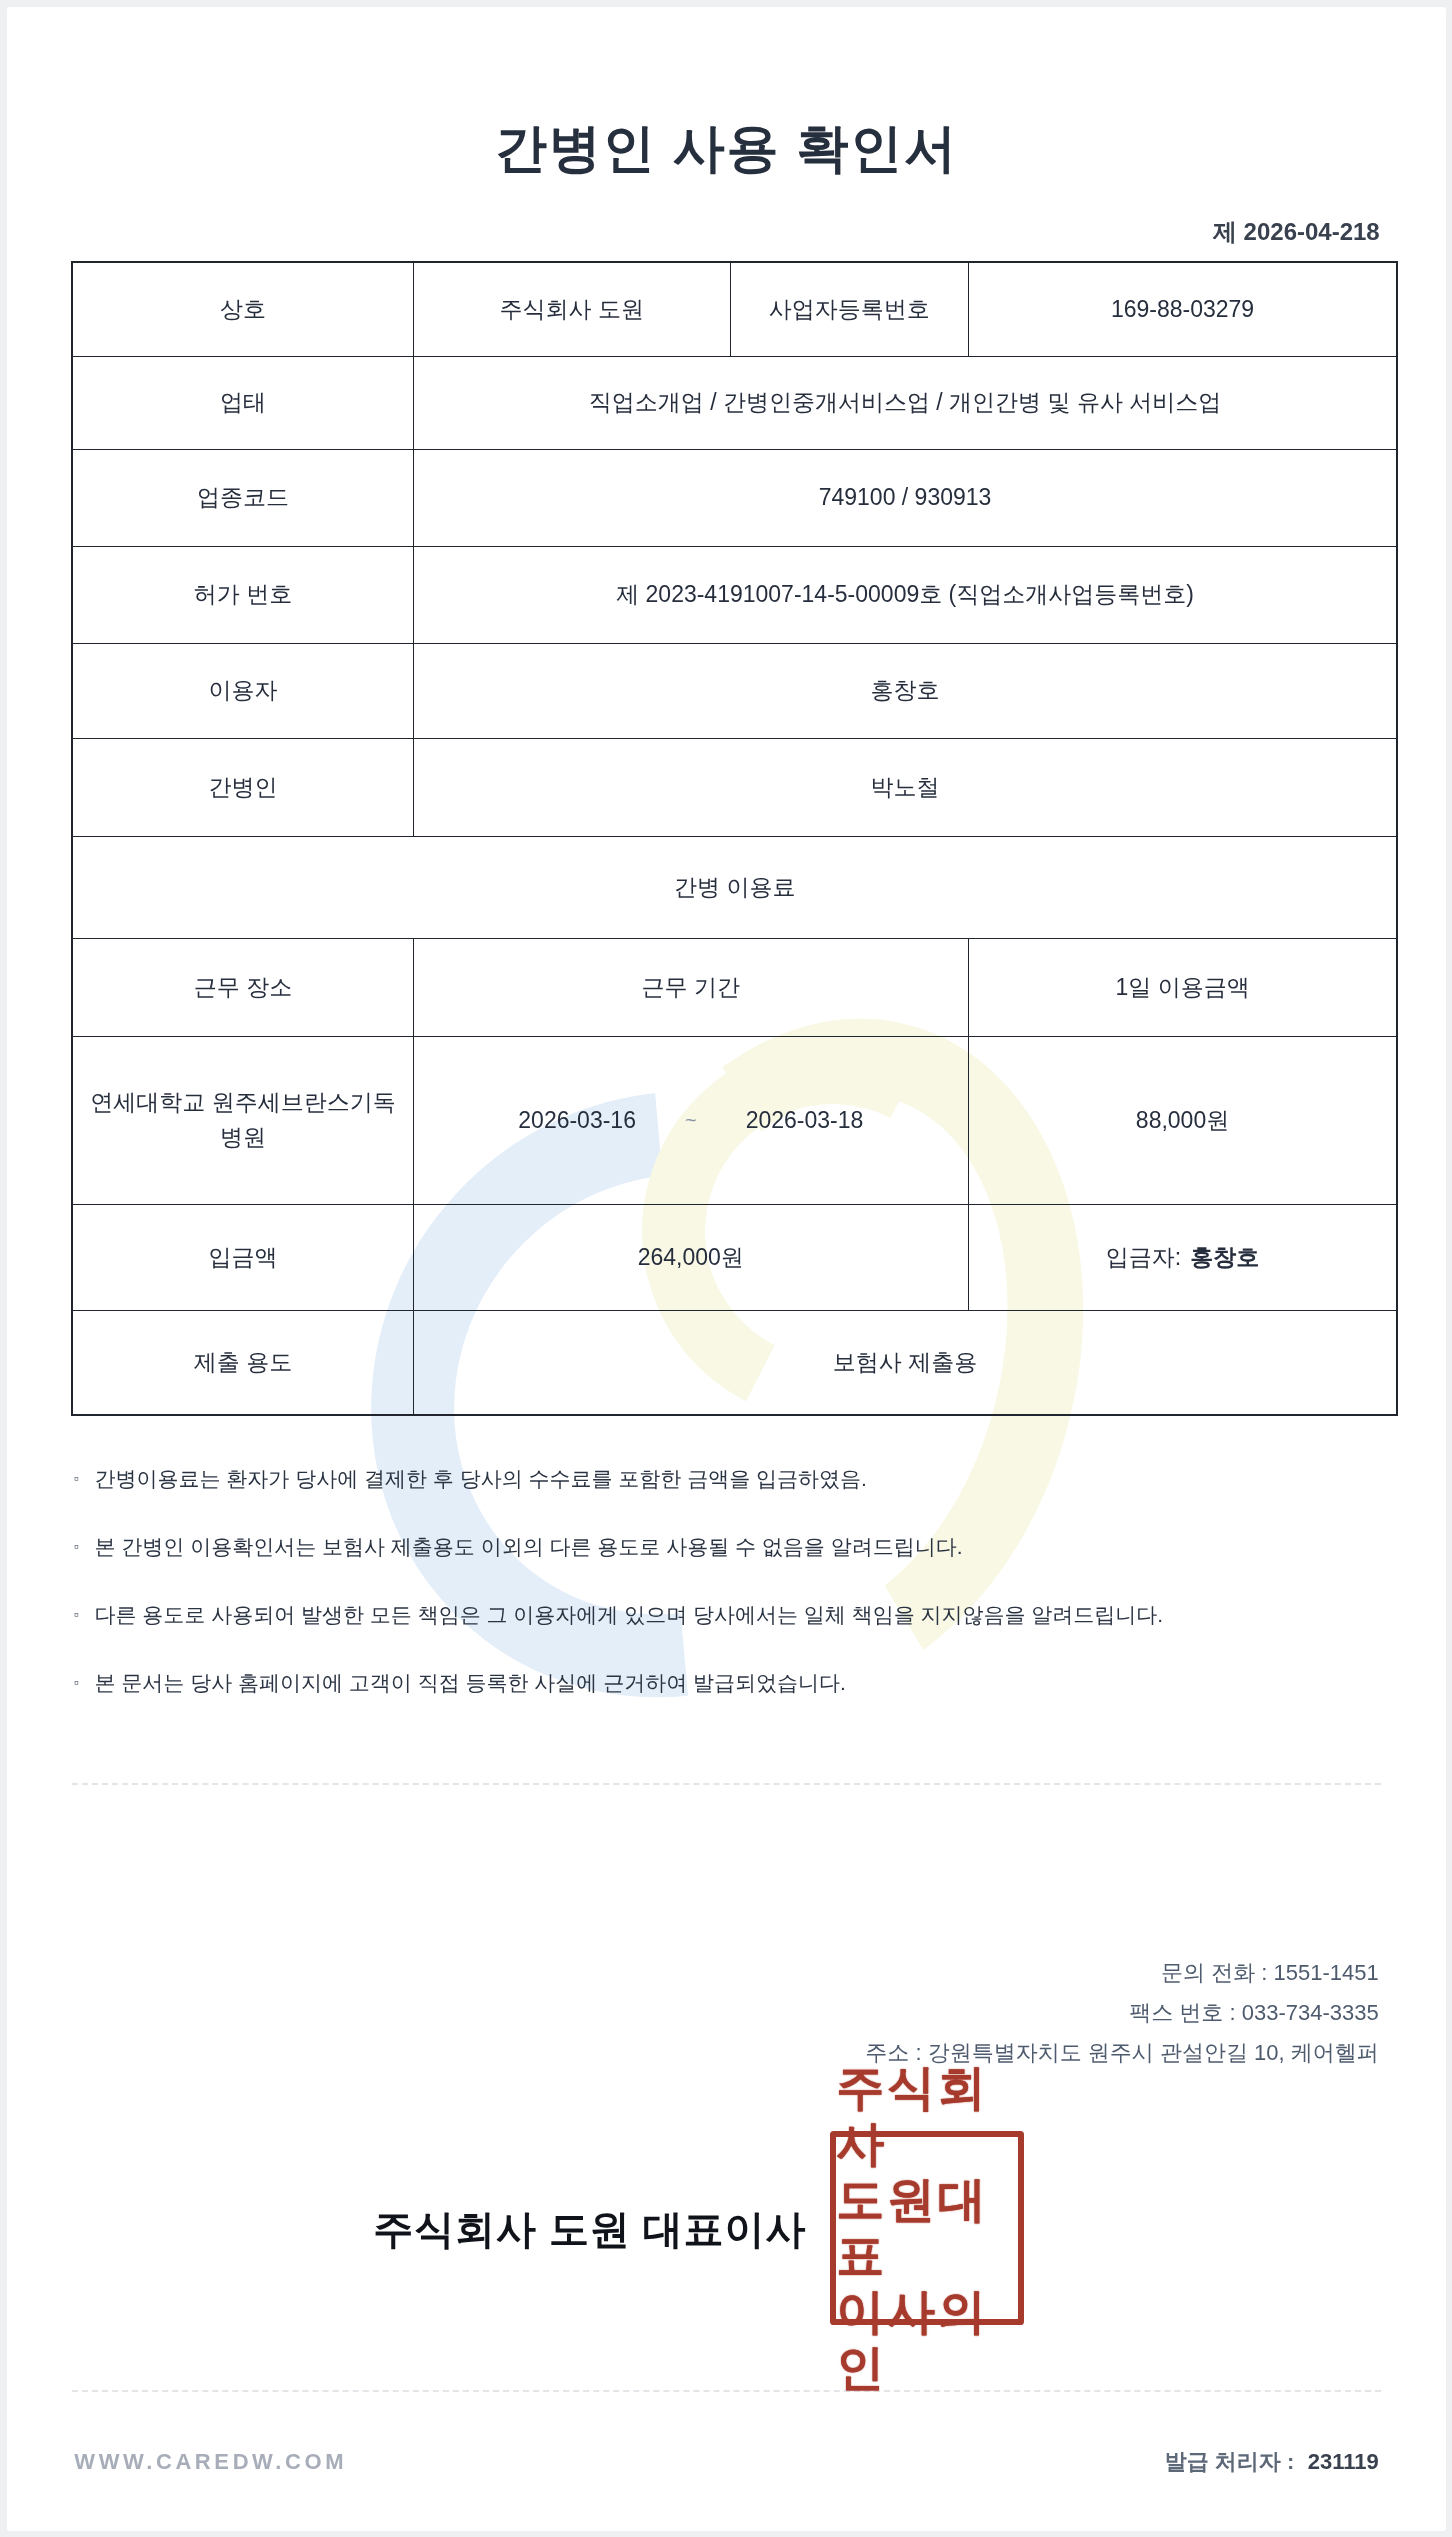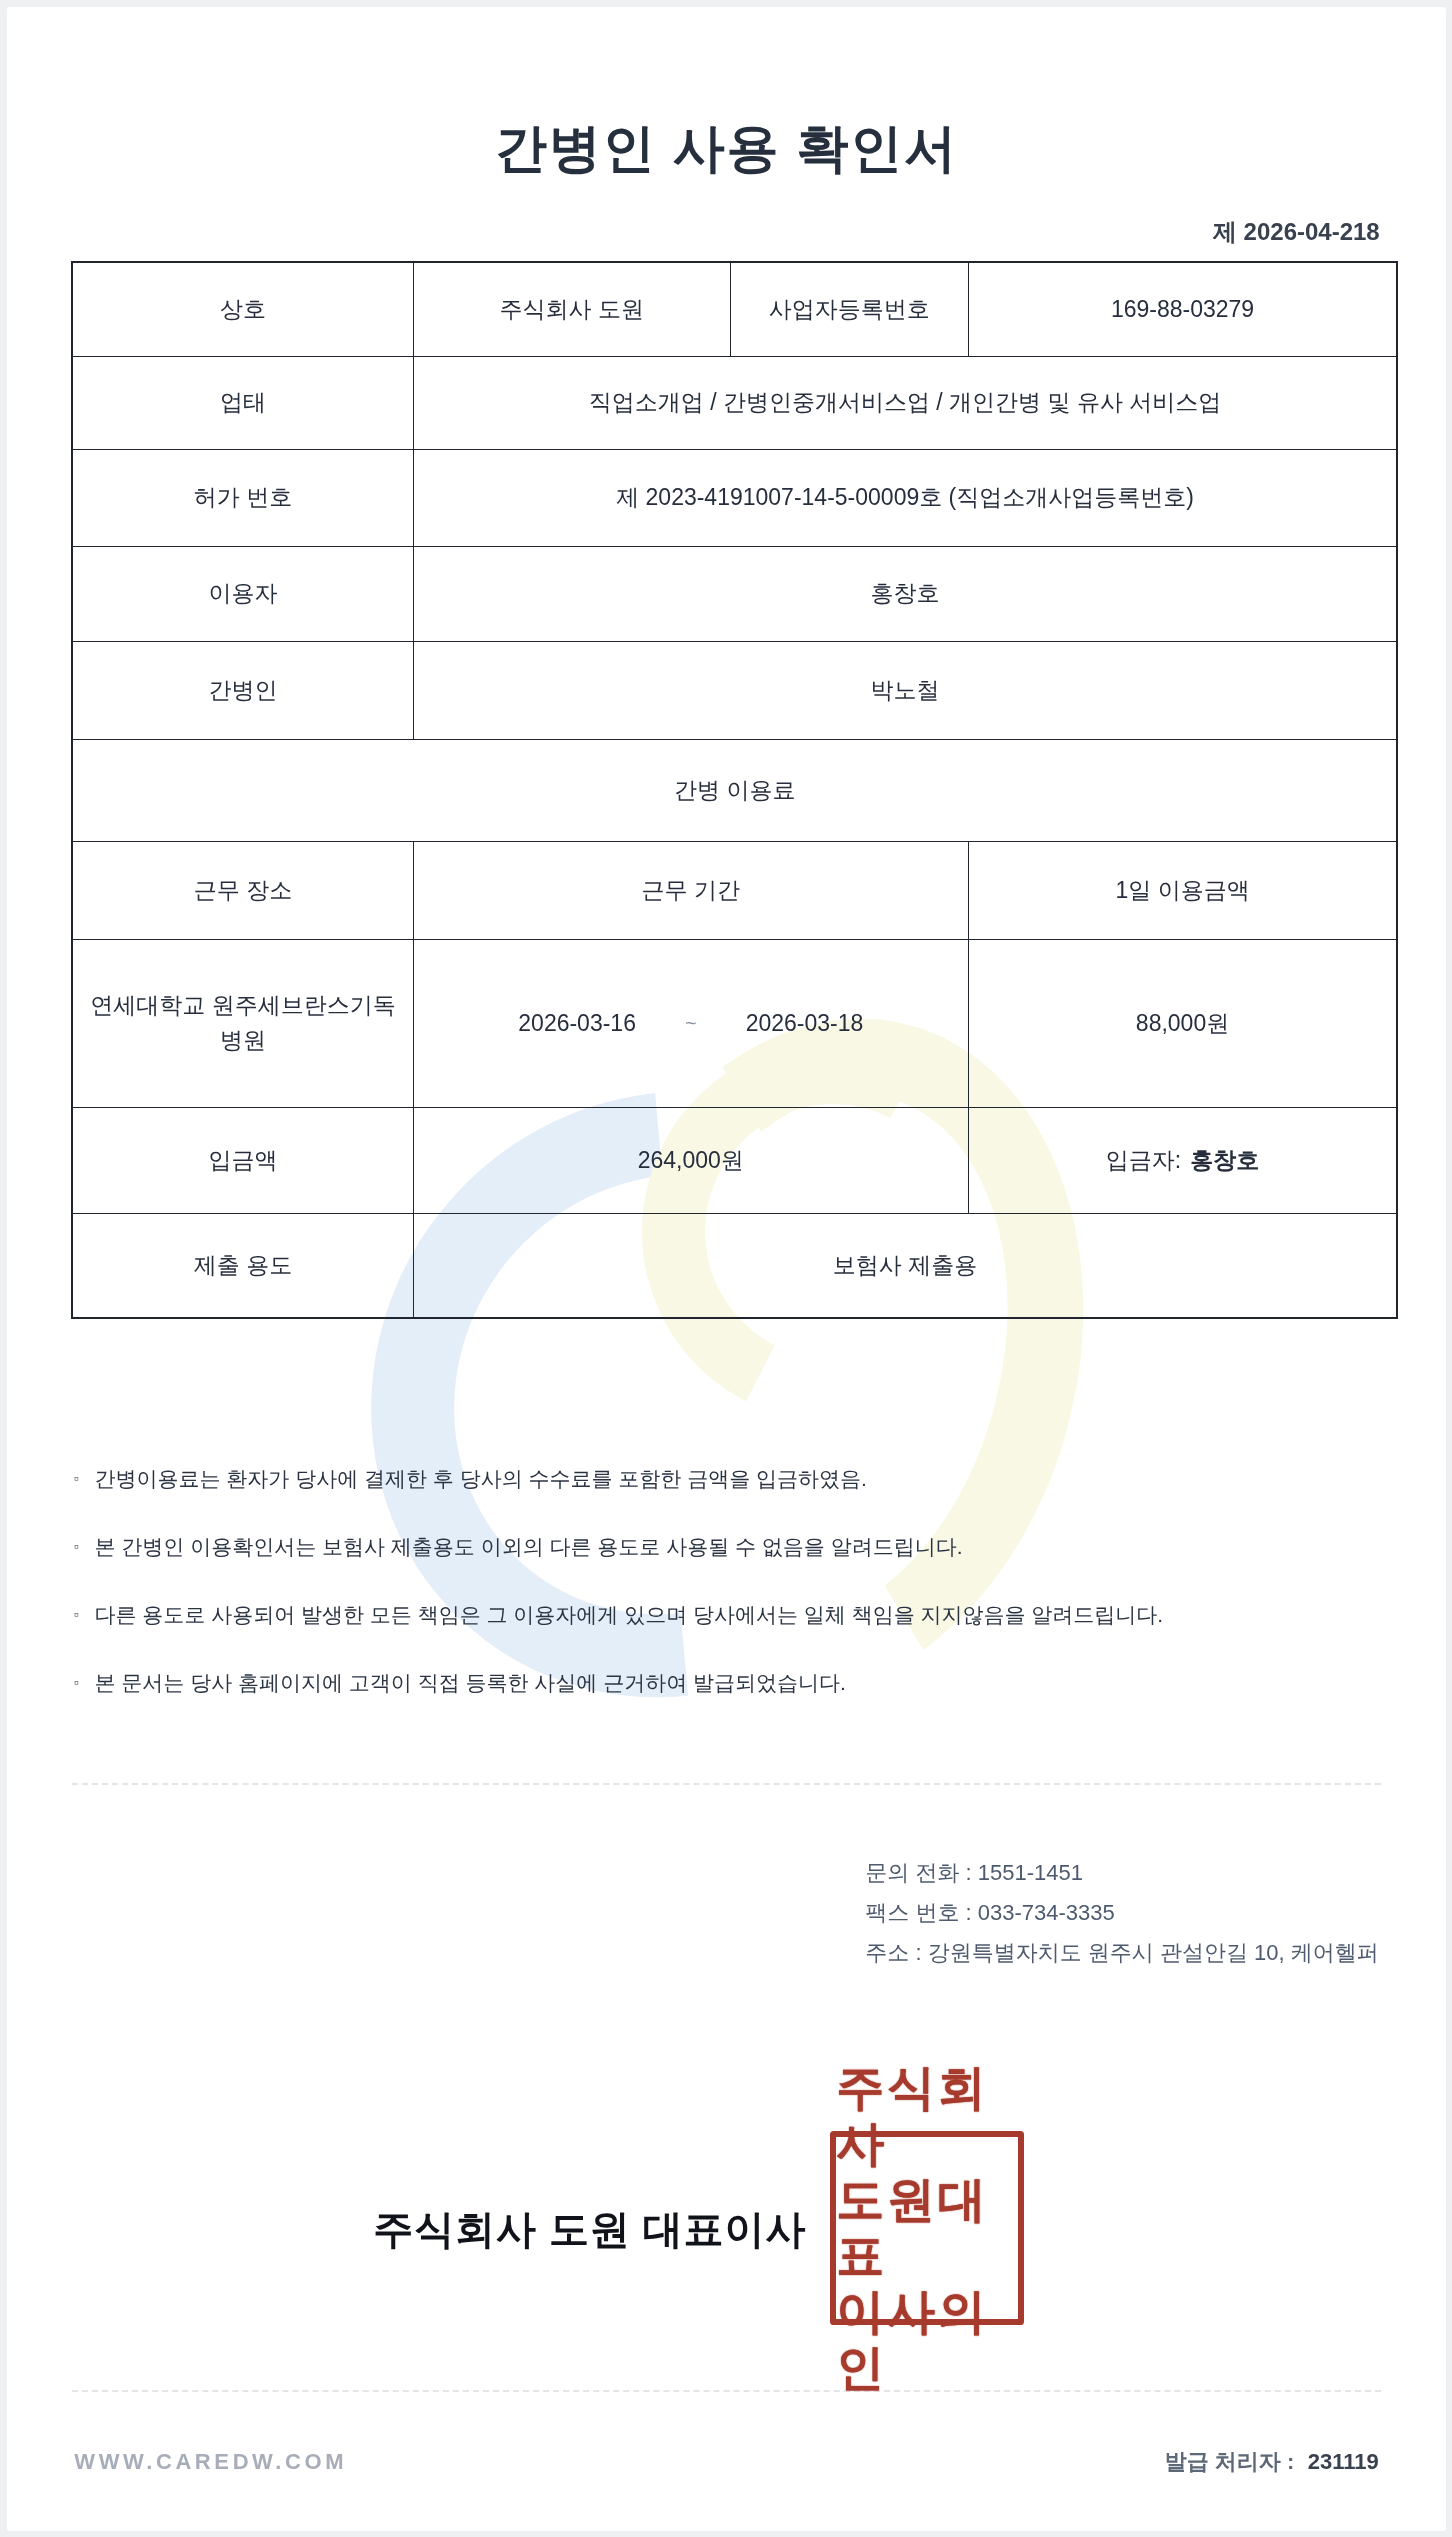--- a/index.html
+++ b/index.html
@@ -75,22 +75,22 @@
     font-size:21px; font-weight:500; color:#2a3342;
     height:27px; margin-bottom:41px;
   }
   .note .bullet { font-size:13.6px; color:#3a4455; line-height:1; }
   
   .dash { position:absolute; left:65px; right:65px; border-top:2.7px dashed #e4e5e9; z-index:1; }
   .dash-1 { top:1776px; }
   .dash-2 { top:2383px; }
   
   .contact {
-    position:absolute; right:67px; top:1846px;
-    text-align:left; font-size:22px; font-weight:500;
+    position:absolute; right:67px; top:1946px;
+    text-align:right; font-size:22px; font-weight:500;
     color:#4e5b6e; line-height:40px; z-index:1;
   }
   
   .sig-text {
     position:absolute; left:366px; top:2195px;
     font-size:40px; font-weight:800; color:#10131a;
     letter-spacing:0.9px; z-index:2;
   }
   .seal {
     position:absolute; left:823px; top:2124px;
@@ -142,20 +142,24 @@
           <td class="lbl">상호</td>
           <td class="bold">주식회사 도원</td>
           <td class="lbl">사업자등록번호</td>
           <td class="bold">169-88-03279</td>
         </tr>
         <tr style="height:93px">
           <td class="lbl">업태</td>
           <td colspan="3">직업소개업 / 간병인중개서비스업 / 개인간병 및 유사 서비스업</td>
         </tr>
         <tr style="height:97px">
+          <td class="lbl">업종코드</td>
+          <td colspan="3">749100 / 930913</td>
+        </tr>
+        <tr style="height:97px">
           <td class="lbl">허가 번호</td>
           <td colspan="3">제 2023-4191007-14-5-00009호 (직업소개사업등록번호)</td>
         </tr>
         <tr style="height:95px">
           <td class="lbl">이용자</td>
           <td colspan="3" class="bold">홍창호</td>
         </tr>
         <tr style="height:98px">
           <td class="lbl">간병인</td>
           <td colspan="3" class="bold">박노철</td>

